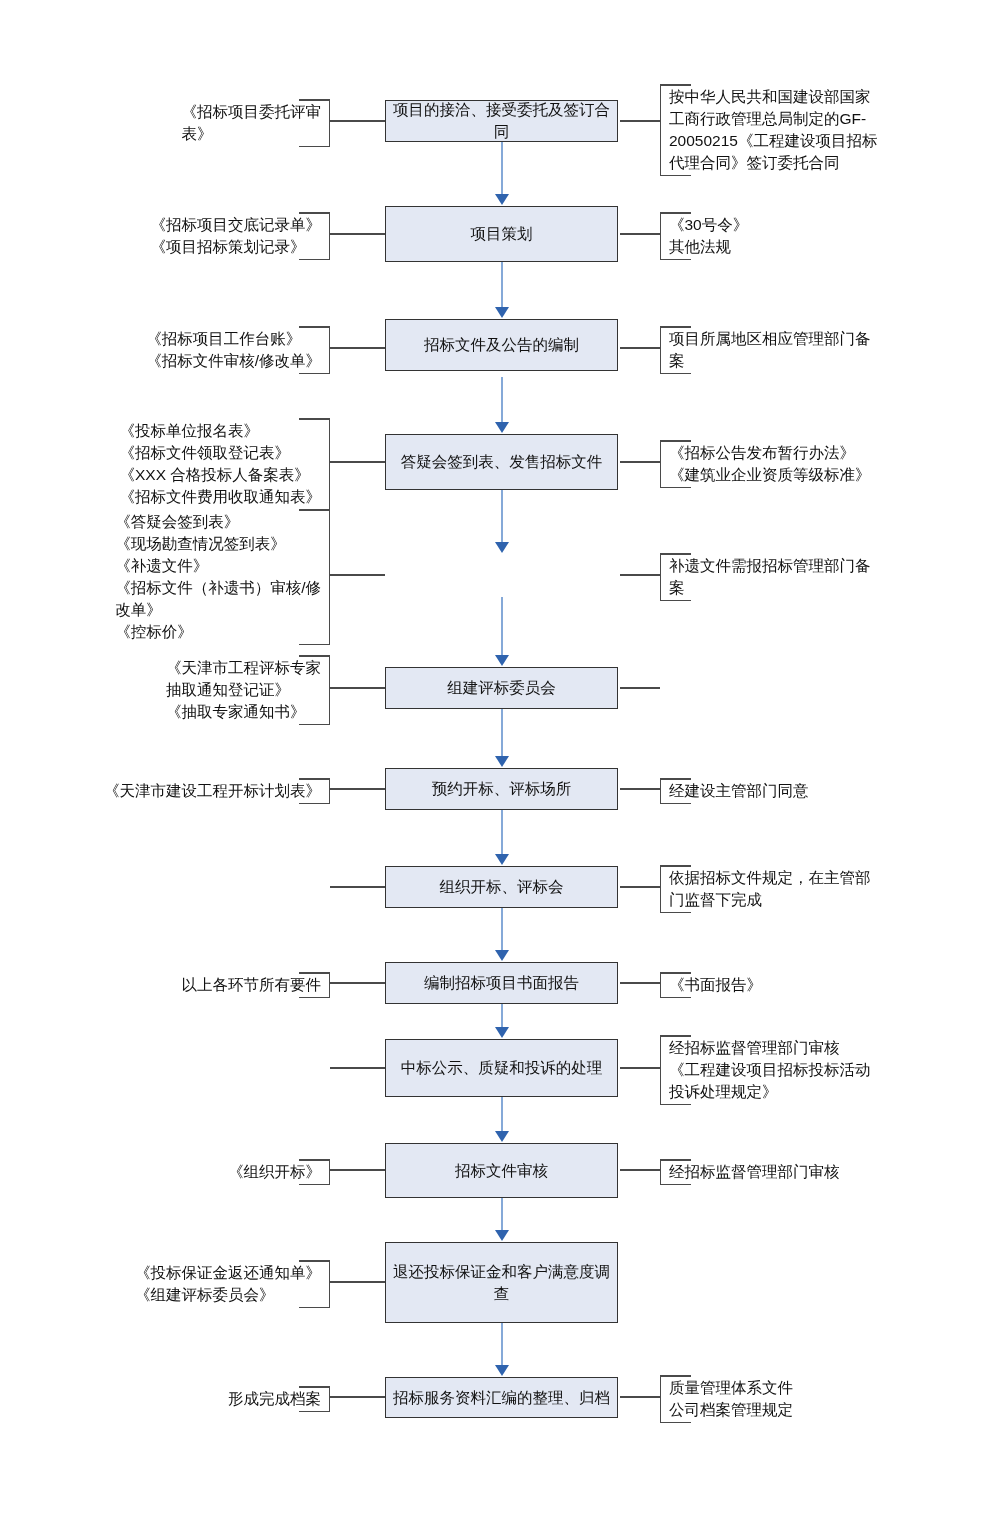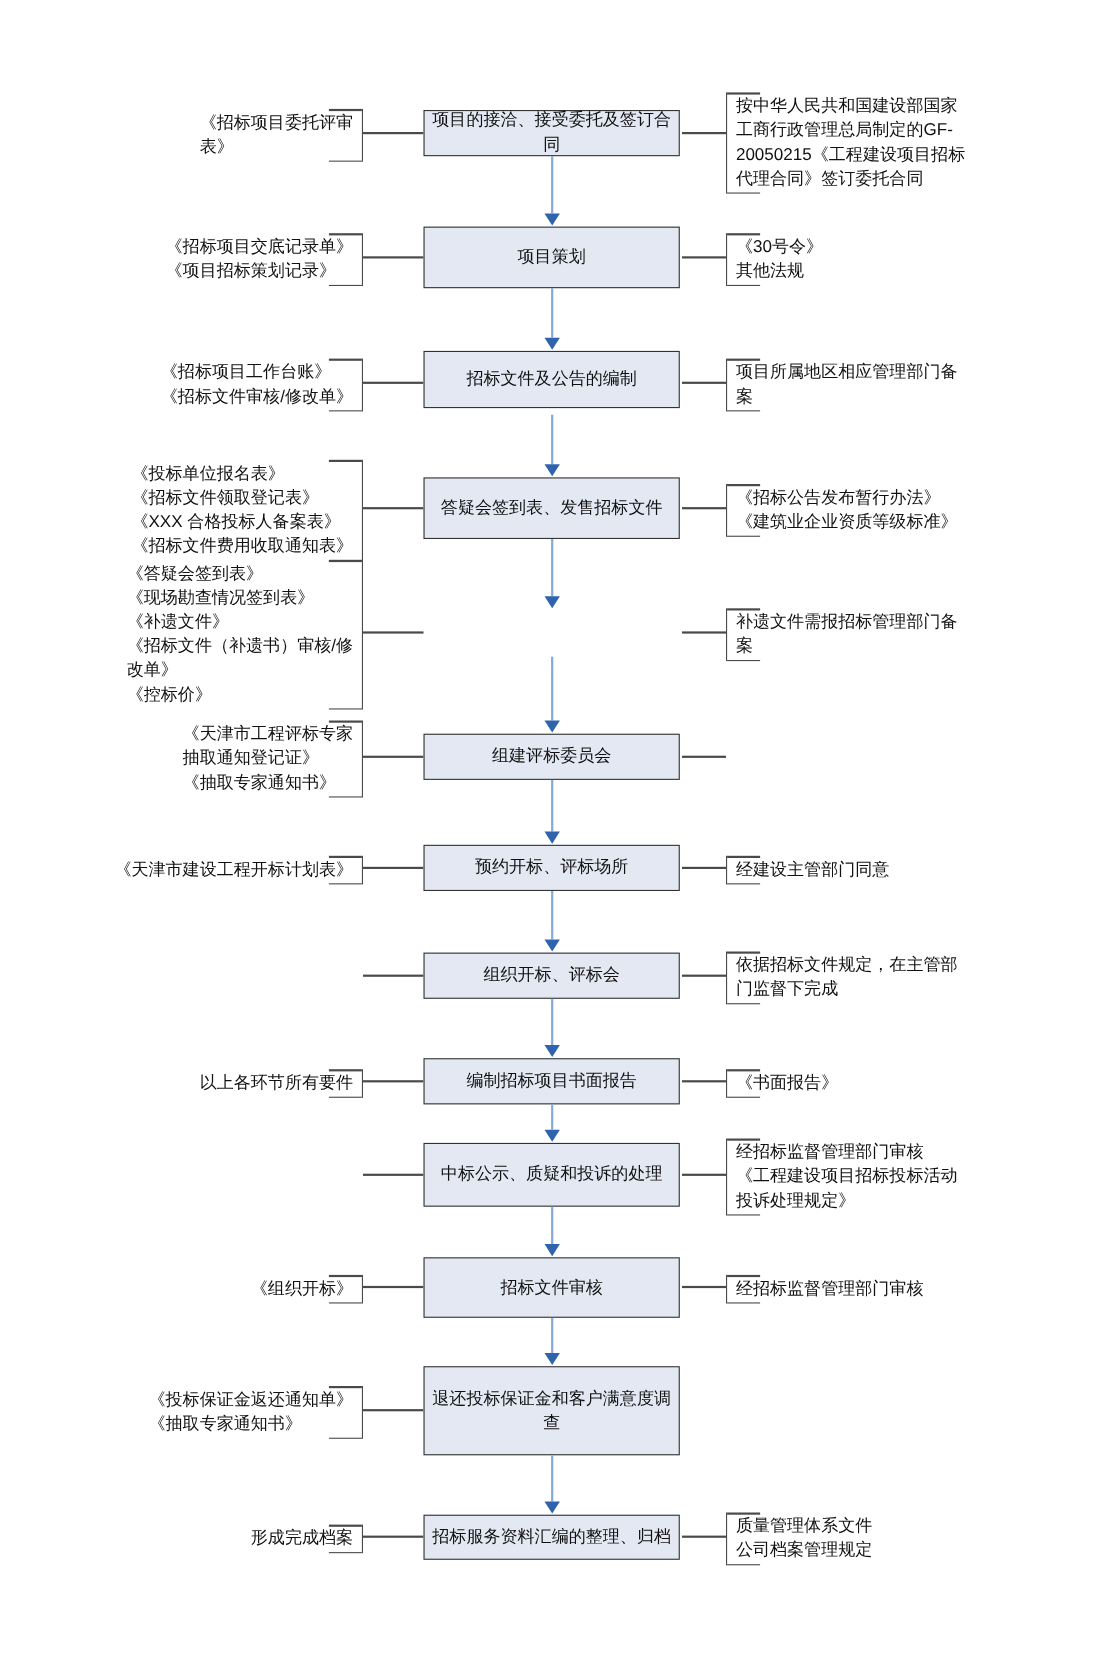--- a/index.html
+++ b/index.html
@@ -259,21 +259,21 @@
       <span>招标文件审核</span>
     </div>
   <div class="hconn r" style="top:1169px"></div>
   <div class="rcall" style="top:1159px">经招标监督管理部门审核</div>
   <div class="varrow" style="top:1198px;height:43px">
       <div class="shaft"></div>
       <div class="head"></div>
     </div>
 
   <div class="lcall" style="top:1260px">《投标保证金返还通知单》
-《抽取专家通知书》</div>
+《组建评标委员会》</div>
   <div class="hconn l" style="top:1281px"></div>
   <div class="fbox" style="top:1242px;height:81px">
       <span>退还投标保证金和客户满意度调查</span>
     </div>
   <div class="varrow" style="top:1323px;height:53px">
       <div class="shaft"></div>
       <div class="head"></div>
     </div>
 
   <div class="lcall" style="top:1386px">形成完成档案</div>

